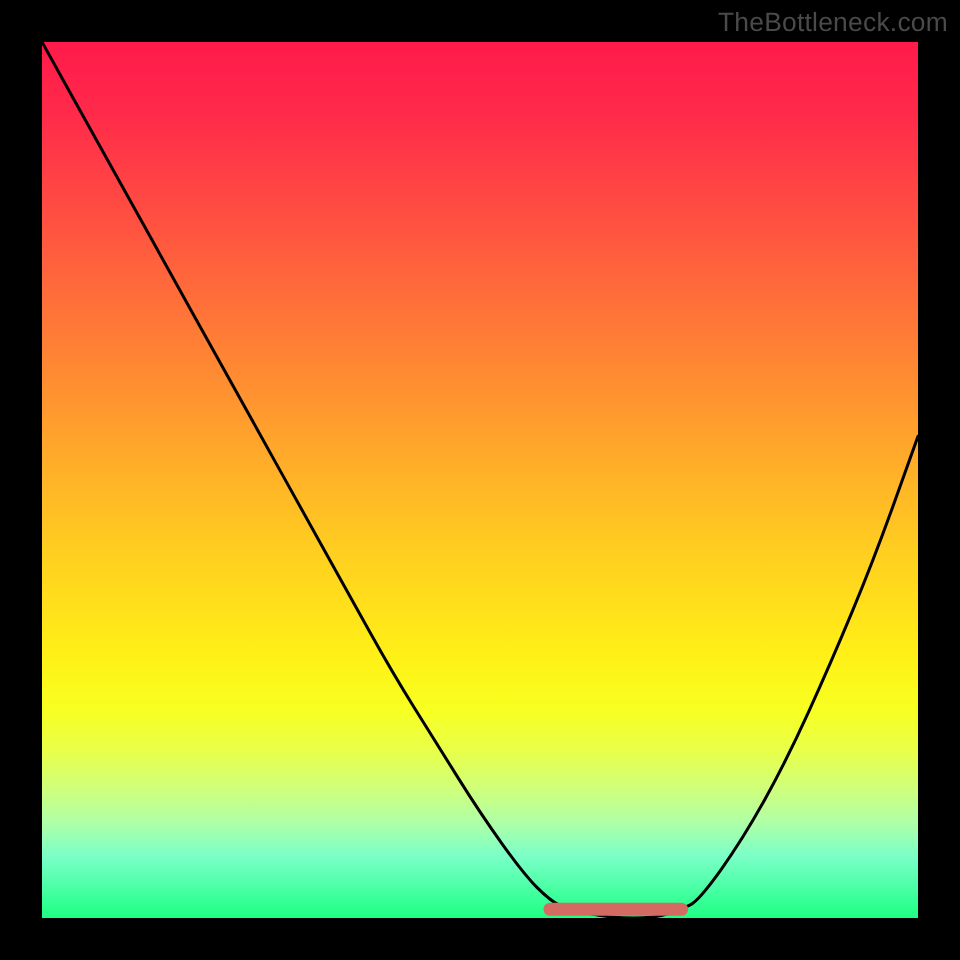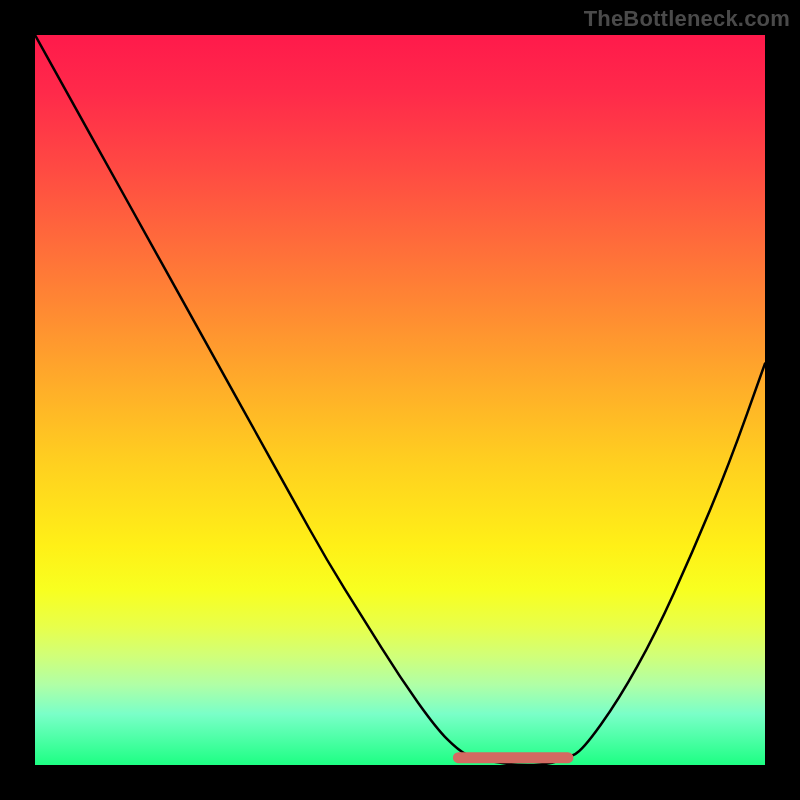--- a/index.html
+++ b/index.html
@@ -46,21 +46,21 @@
     top: 0;
     width: 730px;
     height: 730px;
   }
   .watermark {
     position: absolute;
     top: 6px;
     right: 10px;
     color: #4a4a4a;
     font-size: 22px;
-    font-weight: 700;
+    font-weight: 400;
     letter-spacing: 0.2px;
     user-select: none;
   }
 </style>
 </head>
 <body>
 
 <div class="frame">
   <div class="plot-area">
     <svg class="plot-svg" viewBox="0 0 730 730" preserveAspectRatio="none">

